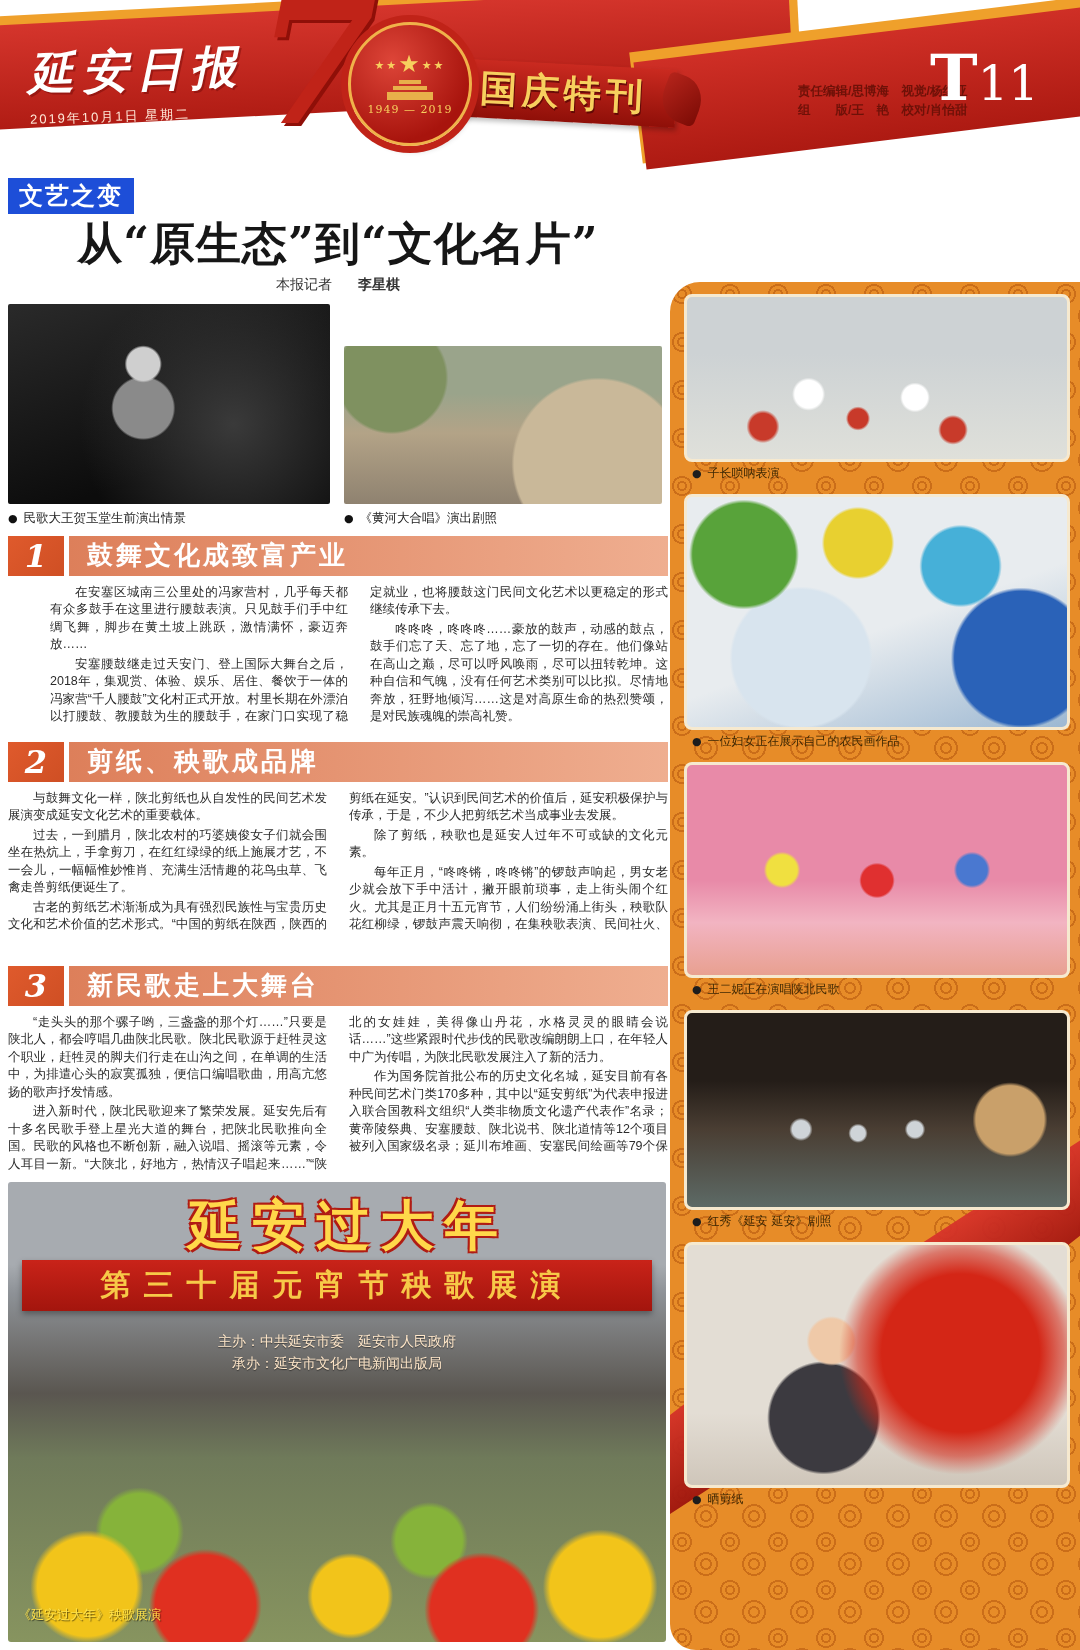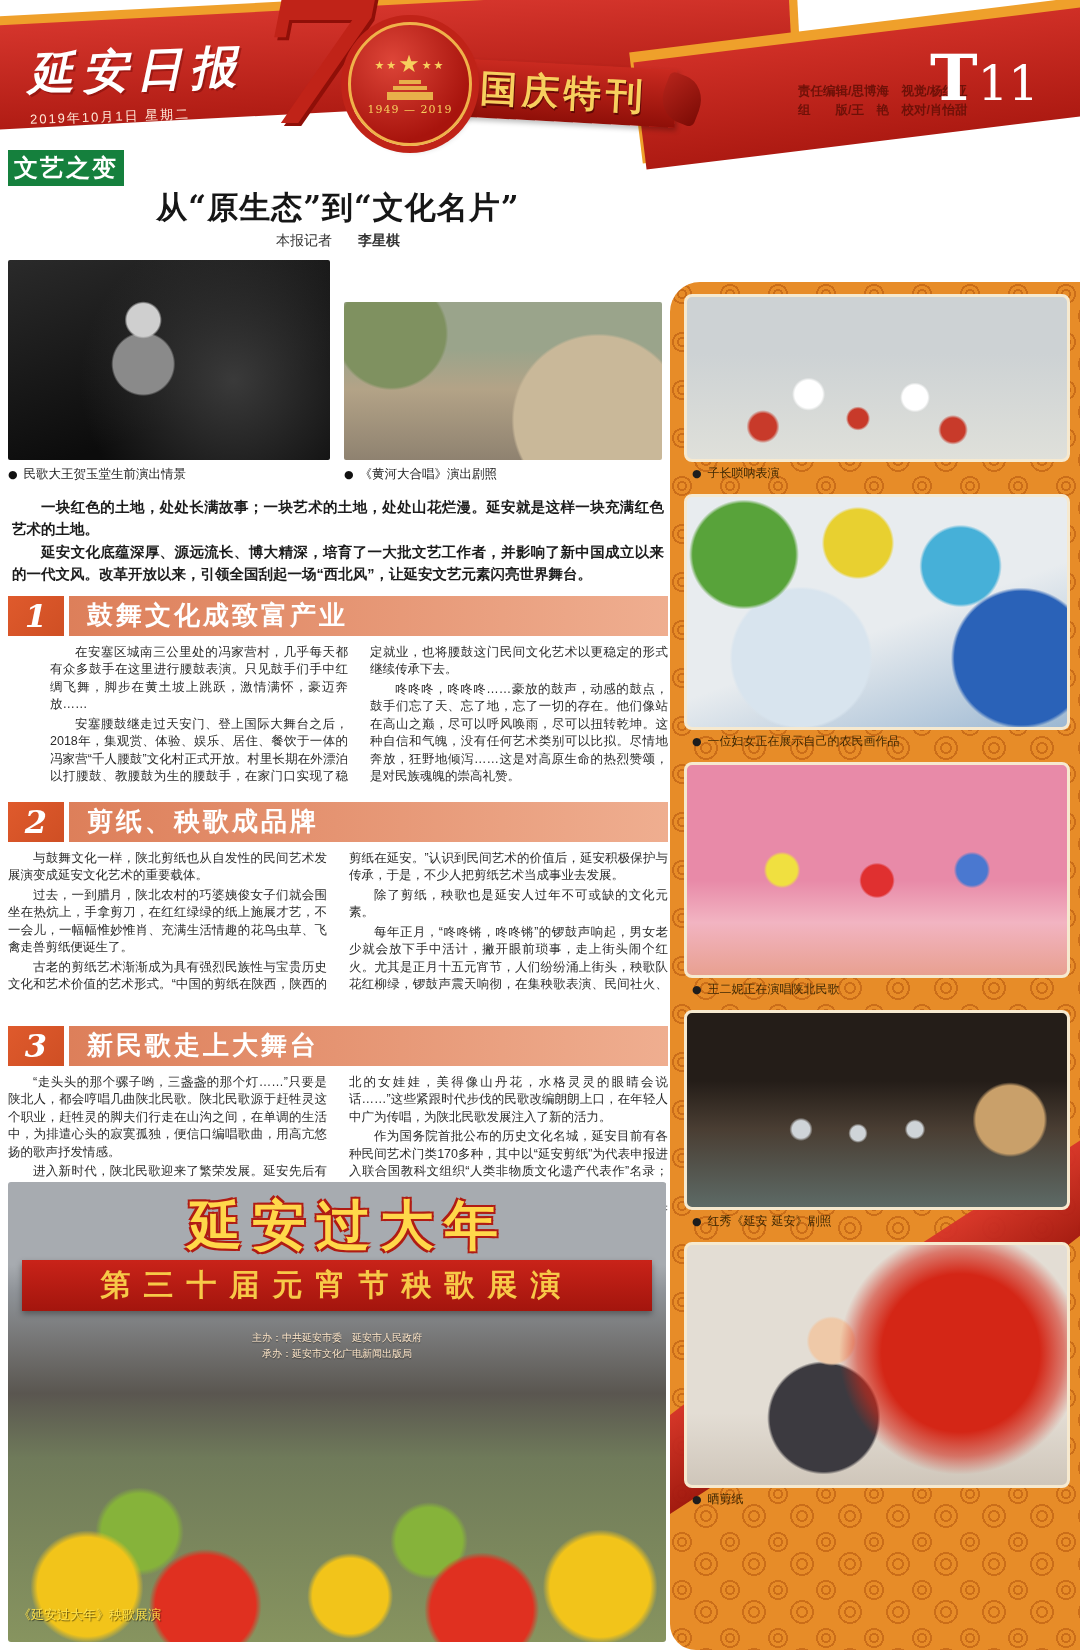--- a/index.html
+++ b/index.html
@@ -54,25 +54,25 @@
 
   .credits { position:absolute; top:82px; left:798px; z-index:6; color:#6e1108;
              font-size:12.5px; line-height:1.55; font-weight:bold; }
   .pageno  { position:absolute; top:40px; left:930px; z-index:6; color:#fff;
              font-family:"DejaVu Serif",serif; }
   .pageno .t { font-size:64px; font-weight:bold; }
   .pageno .n { font-size:48px; }
 
   
   .article { position:absolute; top:150px; left:8px; width:660px; }
-  .kicker { width:116px; height:36px; background:#15803d; color:#fff; font-size:24px;
+  .kicker { width:126px; height:36px; background:#1d4ed8; color:#fff; font-size:24px;
             font-weight:bold; display:flex; align-items:center; justify-content:center;
-            letter-spacing:2px; margin-bottom:4px; }
+            letter-spacing:2px; margin-bottom:4px;margin-top:28px; }
   .headline { text-align:center; font-family:"DejaVu Serif",serif; font-weight:bold;
-            font-size:31px; color:#161616; letter-spacing:1px; line-height:1.15; }
+            font-size:45px; color:#161616; letter-spacing:1px; line-height:1.15; }
   .byline { text-align:center; font-size:14px; color:#333; margin:6px 0 10px; }
   .byline b { margin-left:22px; }
 
   .photo-row { display:flex; gap:14px; align-items:flex-end; }
   .photo-col { display:flex; flex-direction:column; }
   .ph { border-radius:2px; }
   .ph-a { width:322px; height:200px;
           background:radial-gradient(circle at 42% 30%, #cfcfcf 0 7%, transparent 8%),
                      radial-gradient(circle at 42% 52%, #8a8a8a 0 14%, transparent 15%),
                      radial-gradient(circle at 70% 60%, #3a3a3a, transparent 60%),
@@ -165,21 +165,21 @@
               font-family:"DejaVu Serif",serif; font-weight:bold; font-size:54px;
               letter-spacing:10px; color:#ffd84a;
               text-shadow:2px 2px 0 #b01c14, -2px -2px 0 #b01c14, 2px -2px 0 #b01c14, -2px 2px 0 #b01c14;margin-left:11px; }
   .bp-banner { position:absolute; top:78px; left:14px; right:14px; height:51px;
                background:linear-gradient(180deg,#c92319,#a3150d);
                display:flex; align-items:center; justify-content:center;
                box-shadow:0 3px 6px rgba(0,0,0,.35); }
   .bp-banner-text { color:#f7c948; font-size:30px; font-weight:bold; letter-spacing:13px;
                font-family:"DejaVu Serif",serif; white-space:nowrap; }
   .bp-orgs { position:absolute; top:148px; left:0; width:100%; text-align:center;
-             color:#ffe7c9; font-size:10px; line-height:1.6; text-shadow:0 1px 1px rgba(0,0,0,.5); }
+             color:#ffe7c9; font-size:14px; line-height:1.6; text-shadow:0 1px 1px rgba(0,0,0,.5); }
   .bp-cap { position:absolute; bottom:18px; left:10px; color:#ffe24a; font-size:13px;
             font-family:"DejaVu Serif",serif; text-shadow:1px 1px 1px rgba(0,0,0,.6); }
 </style>
 </head>
 <body>
 
 <div id="page">
 
   <div class="hdr">
     <div class="gold-left"></div>
@@ -236,24 +236,20 @@
       </div>
       <div class="photo-col">
         <div class="ph ph-b"></div>
         <div class="cap">
           <span class="dot">●</span>
           <span>《黄河大合唱》演出剧照</span>
         </div>
       </div>
     </div>
 
-    <div class="intro">
-      <p>一块红色的土地，处处长满故事；一块艺术的土地，处处山花烂漫。延安就是这样一块充满红色艺术的土地。</p>
-      <p>延安文化底蕴深厚、源远流长、博大精深，培育了一大批文艺工作者，并影响了新中国成立以来的一代文风。改革开放以来，引领全国刮起一场“西北风”，让延安文艺元素闪亮世界舞台。</p>
-    </div>
 
     <div class="section">
       <div class="sec-head">
         <div class="sec-num">1</div>
         <div class="sec-title">鼓舞文化成致富产业</div>
       </div>
       <div class="sec-body sb1">
         <p>在安塞区城南三公里处的冯家营村，几乎每天都有众多鼓手在这里进行腰鼓表演。只见鼓手们手中红绸飞舞，脚步在黄土坡上跳跃，激情满怀，豪迈奔放……</p>
         <p>安塞腰鼓继走过天安门、登上国际大舞台之后，2018年，集观赏、体验、娱乐、居住、餐饮于一体的冯家营“千人腰鼓”文化村正式开放。村里长期在外漂泊以打腰鼓、教腰鼓为生的腰鼓手，在家门口实现了稳定就业，也将腰鼓这门民间文化艺术以更稳定的形式继续传承下去。</p>
         <p>咚咚咚，咚咚咚……豪放的鼓声，动感的鼓点，鼓手们忘了天、忘了地，忘了一切的存在。他们像站在高山之巅，尽可以呼风唤雨，尽可以扭转乾坤。这种自信和气魄，没有任何艺术类别可以比拟。尽情地奔放，狂野地倾泻……这是对高原生命的热烈赞颂，是对民族魂魄的崇高礼赞。</p>

